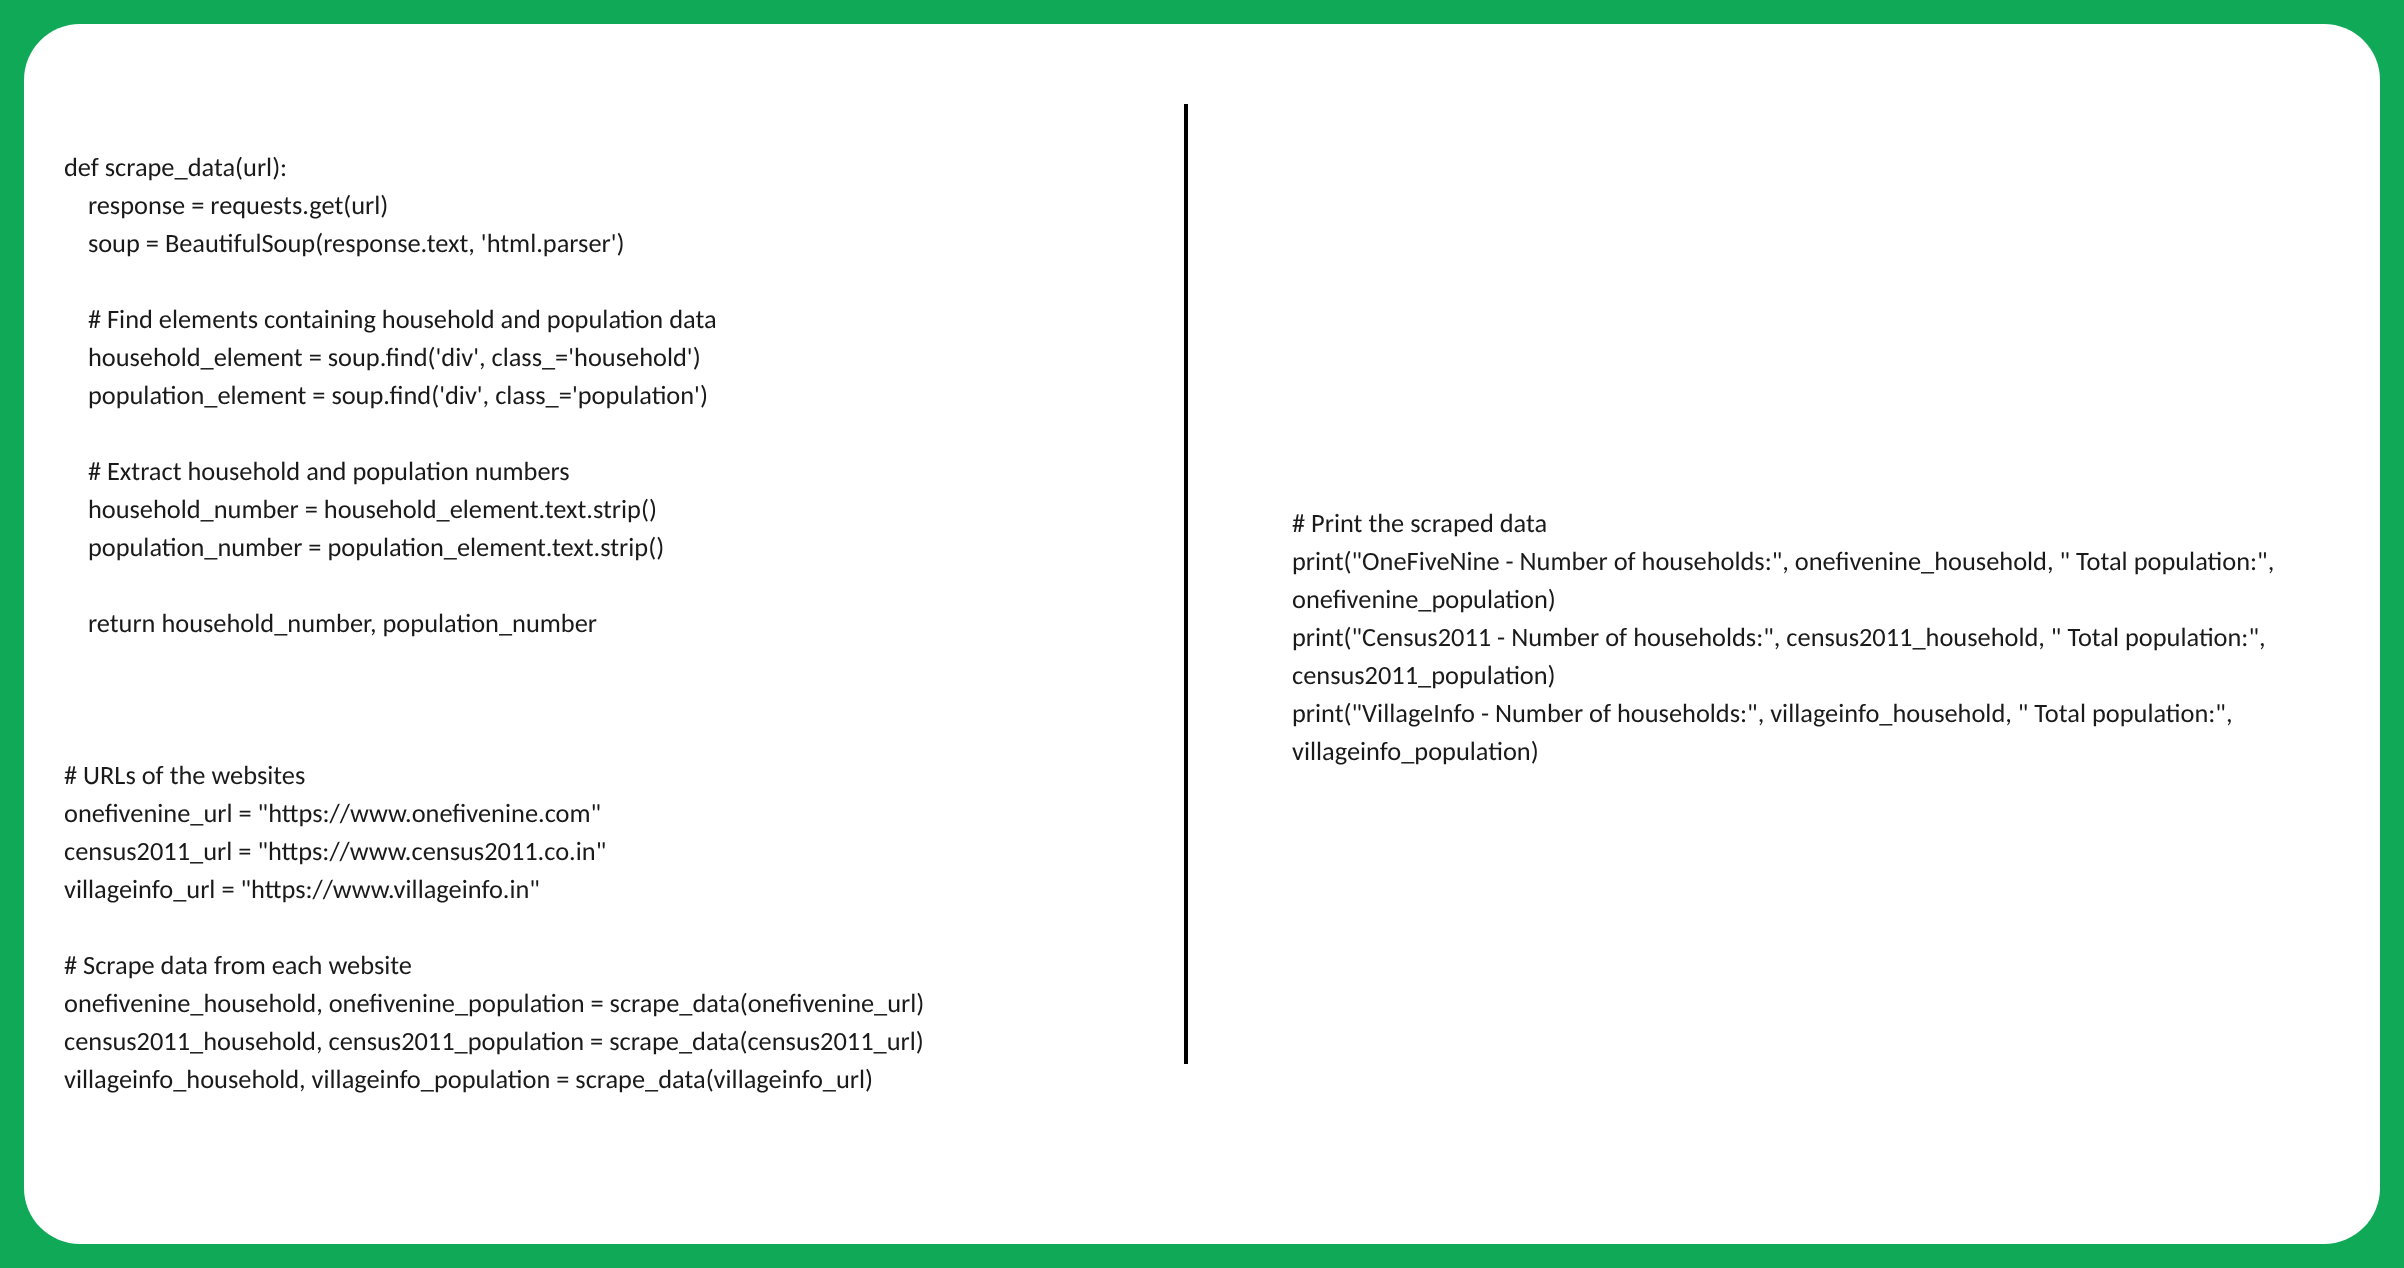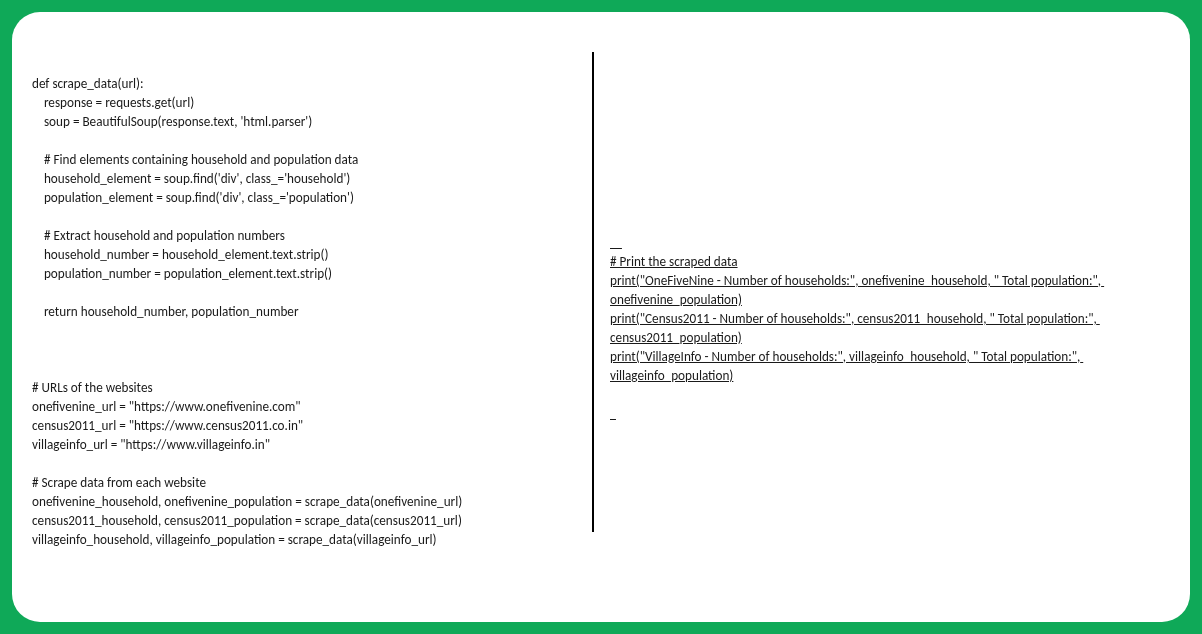--- a/index.html
+++ b/index.html
@@ -11,37 +11,37 @@
     font-family: Calibri, "Segoe UI", Arial, sans-serif;
   }
   .card {
     background: #ffffff;
     width: 100%;
     height: 100%;
     border-radius: 28px;
     padding: 24px 20px;
     display: flex;
     position: relative;
+    gap: 36px;
   }
   .col {
     font-size: 13.2px;
     line-height: 19px;
     color: #1a1a1a;
     white-space: pre-wrap;
     font-family: Calibri, "Segoe UI", Arial, sans-serif;
   }
   .col-left {
     width: 560px;
     padding-right: 20px;
   }
   .col-right {
     flex: 1;
     padding-left: 18px;
     padding-top: 178px;
-    text-decoration: underline;
   }
   .divider {
     position: absolute;
     left: 580px;
     top: 40px;
     bottom: 90px;
     width: 2px;
     background: #000;
   }
 </style>

